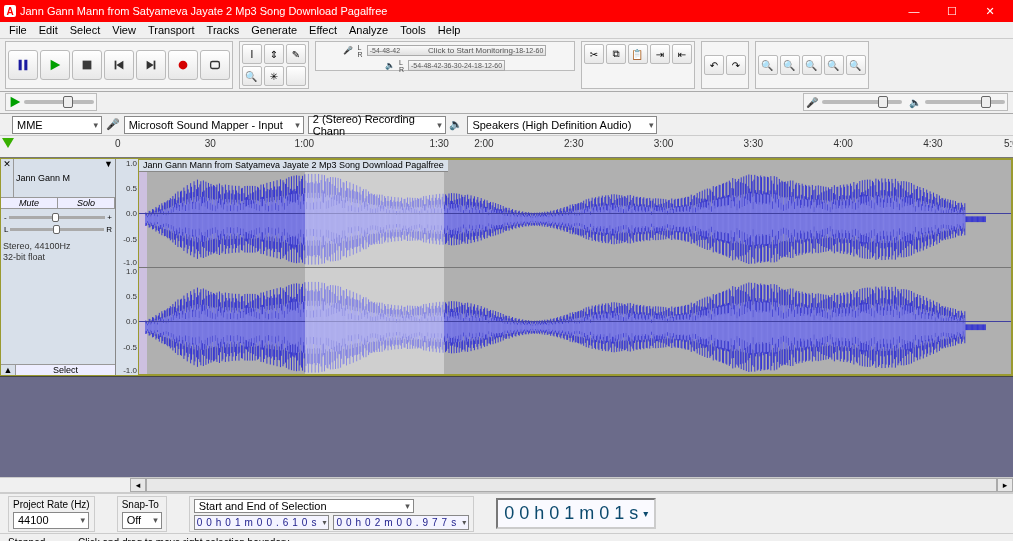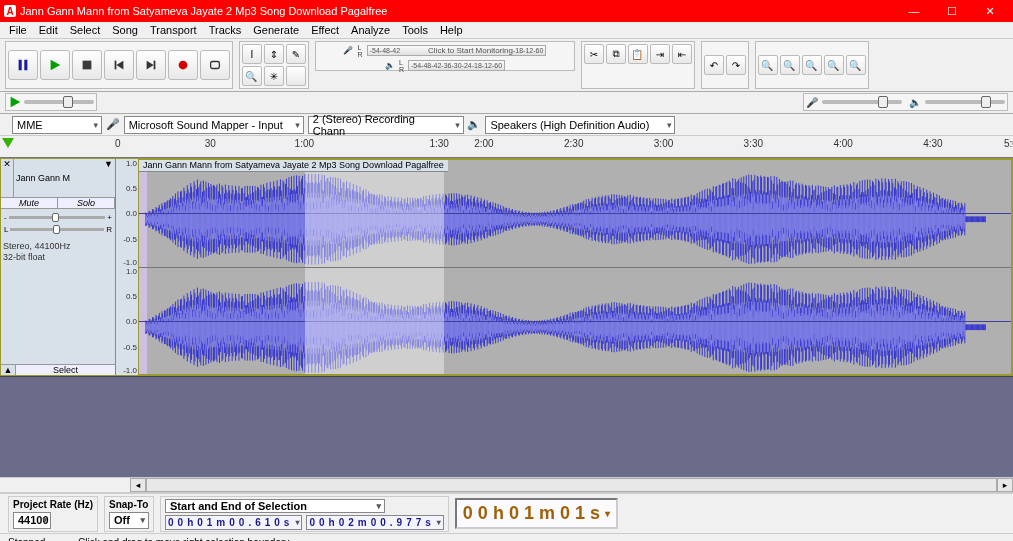--- a/index.html
+++ b/index.html
@@ -72,25 +72,25 @@
   .centerline{position:absolute;top:50%;left:0;right:0;height:1px;background:#4040a0;z-index:2;}
   .lead-gap{position:absolute;top:0;bottom:0;left:0;width:8px;background:#cdc0e0;}
 
   .empty-area{height:101px;background:#6b6b8a;border-top:1px solid #444;}
 
   .hscroll{height:16px;background:#f0f0f0;display:flex;align-items:center;border-top:1px solid #ccc;border-bottom:1px solid #ccc;}
   .hscroll .gutter{width:130px;}
   .hscroll .sbtn{width:16px;height:14px;border:1px solid #aaa;background:#e8e8e8;font-size:9px;display:flex;align-items:center;justify-content:center;}
   .hscroll .track{flex:1;height:14px;background:#e8e8e8;border:1px solid #aaa;}
 
-  .status-top{height:40px;background:#f0f0f0;display:flex;align-items:center;padding:2px 8px;gap:6px;font-size:10px;border-top:1px solid #ccc;font-weight:bold;}
+  .status-top{height:40px;background:#f0f0f0;display:flex;align-items:center;padding:2px 8px;gap:22px;font-size:10px;border-top:1px solid #ccc;}
   .st-group{border:1px solid #ccc;padding:2px 4px;display:flex;flex-direction:column;gap:2px;height:36px;justify-content:space-between;}
   .time-box{border:1px solid #888;background:#f4f4ff;color:#1a1a8a;font-family:"Courier New",monospace;font-size:10px;padding:1px 2px;letter-spacing:4px;display:flex;align-items:center;white-space:nowrap;}
   .time-box .arr{font-size:8px;color:#555;margin-left:2px;letter-spacing:0;}
-  .time-big{border:2px inset #ccc;background:#fafaff;color:#a16207;font-family:"Courier New",monospace;font-size:18px;padding:3px 6px;letter-spacing:5px;display:flex;align-items:center;white-space:nowrap;}
+  .time-big{border:2px inset #ccc;background:#fafaff;color:#0c4a6e;font-family:"Courier New",monospace;font-size:18px;padding:3px 6px;letter-spacing:5px;display:flex;align-items:center;white-space:nowrap;}
 
   .statusbar{height:17px;background:#f0f0f0;display:flex;align-items:center;font-size:10px;padding:0 8px;gap:30px;border-top:1px solid #ccc;}
 
   .grp-col{display:flex;flex-direction:column;gap:2px;}
   .grp-row{display:flex;gap:2px;}
 </style>
 </head>
 <body>
 
 <div class="titlebar">
@@ -98,21 +98,21 @@
   <div class="title">Jann Gann Mann from Satyameva Jayate 2 Mp3 Song Download Pagalfree</div>
   <div class="winbtn">—</div>
   <div class="winbtn">☐</div>
   <div class="winbtn close">✕</div>
 </div>
 
 <div class="menubar">
   <span>File</span>
   <span>Edit</span>
   <span>Select</span>
-  <span>Song</span>
+  <span>View</span>
   <span>Transport</span>
   <span>Tracks</span>
   <span>Generate</span>
   <span>Effect</span>
   <span>Analyze</span>
   <span>Tools</span>
   <span>Help</span>
 </div>
 
 <div class="toolbars">
@@ -256,21 +256,21 @@
           <div class="slider-knob" style="left:70%;"></div>
         </div>
       </div>
   </div>
 </div>
 
 <div class="device-row">
   <div class="select" style="width:90px;">MME</div>
   <span>🎤</span>
   <div class="select" style="width:180px;">Microsoft Sound Mapper - Input</div>
-  <div class="select" style="width:156px;">2 (Stereo) Recording Chann</div>
+  <div class="select" style="width:138px;">2 (Stereo) Recording Chann</div>
   <span>🔈</span>
   <div class="select" style="width:190px;">Speakers (High Definition Audio)</div>
 </div>
 
 <div class="ruler-row">
   <div class="ruler-gutter">
       <div class="play-tri"></div>
     </div>
   <div class="ruler" id="ruler">
       <span class="tick" style="left: 0%;">0</span>
@@ -369,21 +369,21 @@
 <div class="hscroll">
   <div class="gutter"></div>
   <div class="sbtn">◂</div>
   <div class="track"></div>
   <div class="sbtn">▸</div>
 </div>
 
 <div class="status-top">
   <div class="st-group">
     <span>Project Rate (Hz)</span>
-    <div class="select" style="width:38px;">44100</div>
+    <div class="select" style="width:76px;">44100</div>
   </div>
   <div class="st-group">
     <span>Snap-To</span>
     <div class="select" style="width:40px;">Off</div>
   </div>
   <div class="st-group">
     <div class="select" style="width:220px;">Start and End of Selection</div>
     <div style="display:flex;gap:4px;">
       <div class="time-box">
           <span>00h01m00.610s</span>

